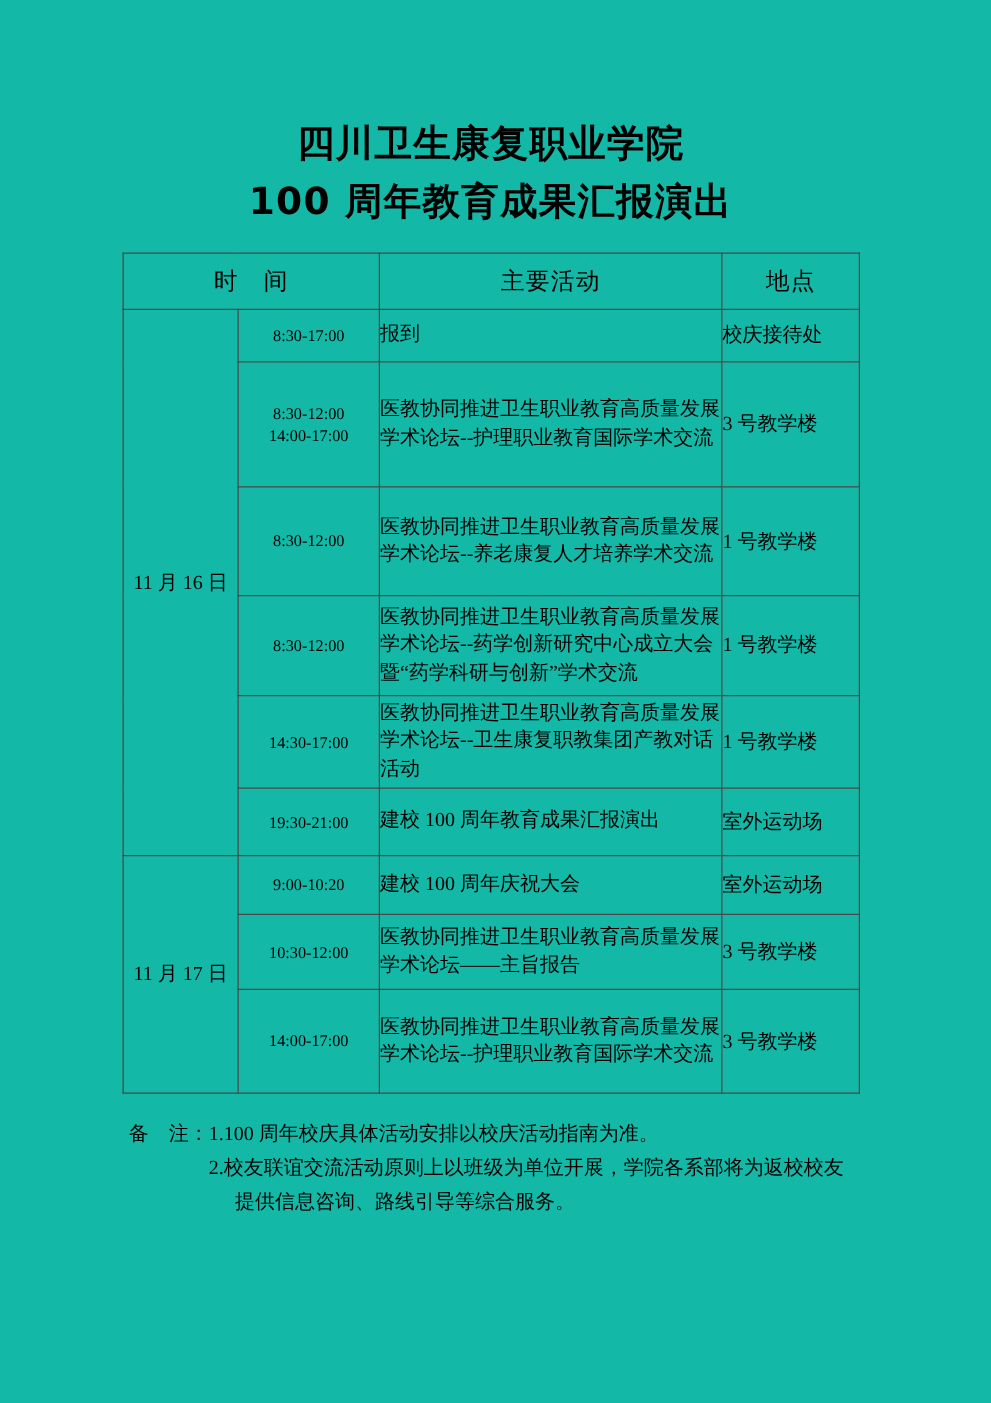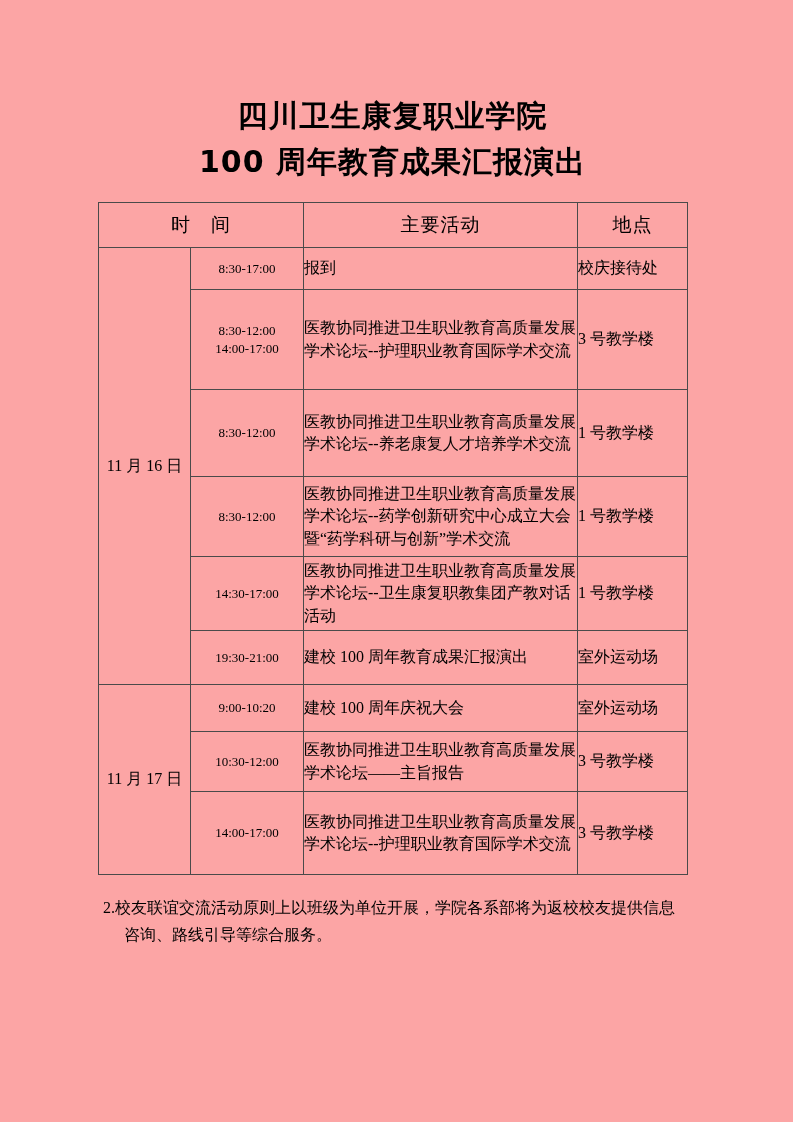--- a/index.html
+++ b/index.html
@@ -4,21 +4,21 @@
 <style>
   * { box-sizing: border-box; }
   html, body { margin: 0; padding: 0; }
   body {
     width: 793px; height: 1122px;
     background: #ffffff;
     color: #000;
     font-family: "Liberation Serif", "DejaVu Serif", serif;
     overflow: hidden;
   }
-  .page { width: 793px; height: 1122px; background: #fca5a5; }
+  .page { width: 793px; height: 1122px; background: #14b8a6; }
   .content { padding: 93px 0 0 98px; width: 687px; }
 
   .title { width: 589px; text-align: center; margin: 0 0 17px 0; }
   .title div {
     font-family: "DejaVu Sans", "Liberation Sans", sans-serif;
     font-weight: 700;
     font-size: 30px;
     line-height: 46px;
     letter-spacing: 1px;
     white-space: nowrap;
@@ -162,19 +162,21 @@
         </tr>
         <tr class="r9">
           <td class="time">14:00-17:00</td>
           <td class="act">医教协同推进卫生职业教育高质量发展学术论坛--护理职业教育国际学术交流</td>
           <td class="loc">3 号教学楼</td>
         </tr>
       </tbody>
     </table>
 
     <div class="notes">
+      <span class="notes-label">备　注：</span>
       <div class="notes-items">
+        <p>1.100 周年校庆具体活动安排以校庆活动指南为准。</p>
         <p>2.校友联谊交流活动原则上以班级为单位开展，学院各系部将为返校校友提供信息咨询、路线引导等综合服务。</p>
       </div>
     </div>
 
   </div>
 </div>
 
 </body></html>

